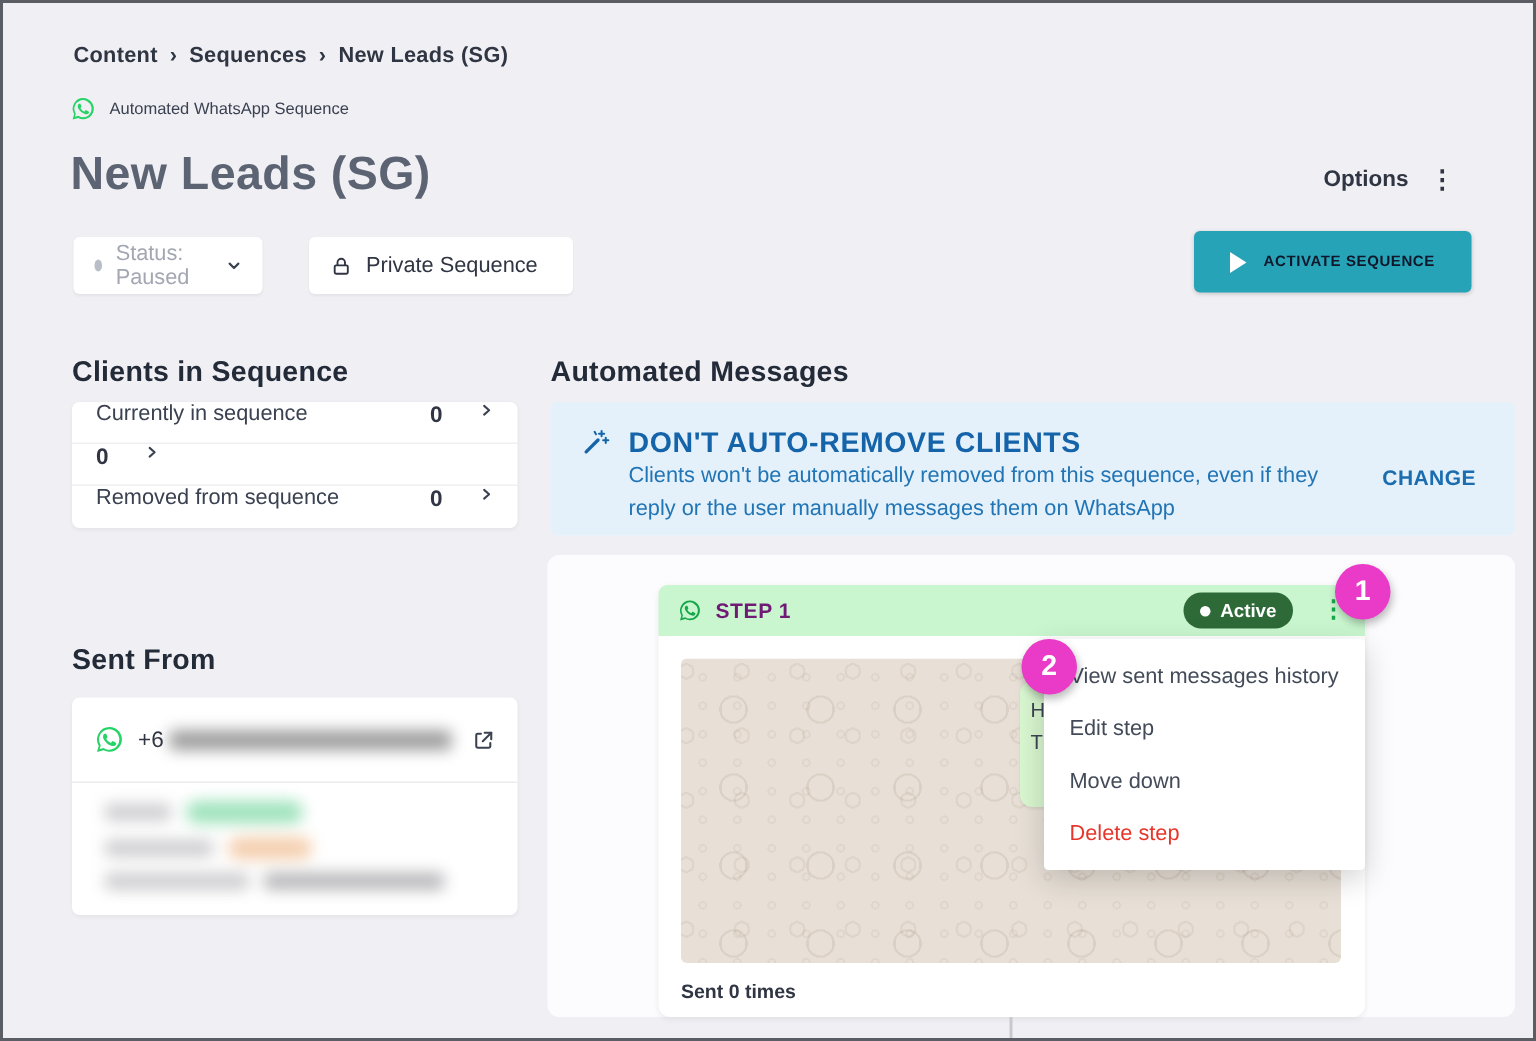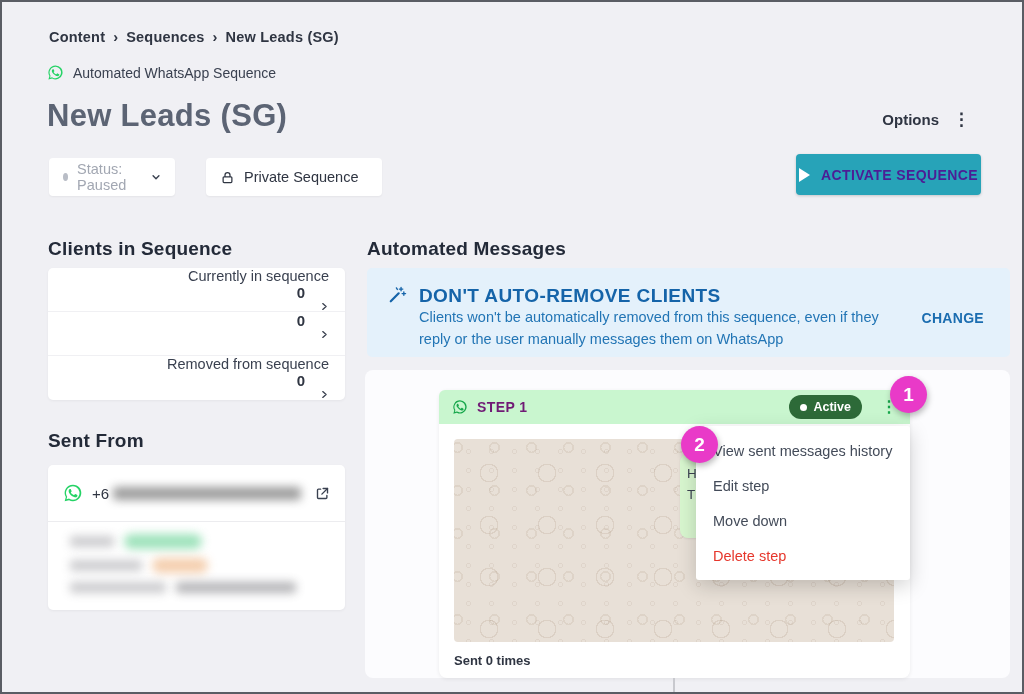--- a/index.html
+++ b/index.html
@@ -7,43 +7,43 @@
   .frame {
     position:relative; width:1024px; height:694px;
     border:2px solid #5a5d64; background:#f0f0f4; overflow:hidden;
   }
   .abs { position:absolute; }
 
   
   .breadcrumb { left:47px; top:27px; font-size:14.5px; font-weight:700; color:#2f3542; letter-spacing:.2px; display:flex; gap:8px; align-items:center; }
   .crumb-link { text-decoration-thickness:2px; text-underline-offset:3px; cursor:pointer; }
   .crumb-sep { font-weight:800; }
-  .subtitle { left:45px; top:62px; display:flex; align-items:center; gap:9px; font-size:14px; color:#3a4150; }
+  .subtitle { left:45px; top:62px; display:flex; align-items:center; gap:9px; font-size:11px; color:#3a4150; }
   .wa-icon { color:#25d366; display:inline-flex; }
   .page-title { left:45px; top:96px; font-size:31px; font-weight:800; color:#5c6474; letter-spacing:.3px; }
   .options-wrap { top:109px; right:52px; display:flex; align-items:flex-end; gap:14px;margin-left:40px; }
   .options-label { font-size:15px; font-weight:800; color:#2f3542; }
   .kebab { font-size:17px; font-weight:700; color:#2f3542; line-height:1; cursor:pointer; }
 
   .pill { height:38px; background:#fff; border-radius:4px; box-shadow:0 1px 2px rgba(0,0,0,.05); display:flex; align-items:center; gap:9px; padding:0 14px; font-size:14.5px; }
   .pill-status { left:47px; top:156px; width:126px; color:#a2a7b2; }
   .status-dot { width:8px; height:8px; border-radius:50%; background:#b9bdc6; }
   .pill-private { left:204px; top:156px; width:176px; color:#2f3542; font-weight:500; }
   .chev-down { color:#3a4150; display:inline-flex; margin-left:2px; }
 
   .activate-btn { left:794px; top:152px; width:185px; height:41px; background:#27a3b8; border-radius:4px; display:flex; align-items:center; justify-content:center; gap:11px; cursor:pointer; box-shadow:0 1px 3px rgba(0,0,0,.18); border:none; }
-  .activate-label { color:#4c1d95; font-size:14px; font-weight:800; letter-spacing:.4px; }
+  .activate-label { color:#0f172a; font-size:10px; font-weight:800; letter-spacing:.4px; }
   .play-tri { width:0; height:0; border-left:11px solid #fff; border-top:7px solid transparent; border-bottom:7px solid transparent; }
 
   
   .section-heading { font-size:19px; font-weight:800; color:#232a38; letter-spacing:.2px; }
   .card { background:#fff; border-radius:5px; box-shadow:0 1px 3px rgba(0,0,0,.05); }
 
   .clients-card { left:46px; top:266px; width:297px; }
-  .client-row { height:44px; display:flex; align-items:flex-end; padding:0 16px; border-bottom:1px solid #f0f0f3; cursor:pointer;flex-direction:column; }
+  .client-row { height:28px; display:flex; align-items:flex-start; padding:0 16px; border-bottom:1px solid #f0f0f3; cursor:pointer; }
   .client-row:last-child { border-bottom:none; }
   .client-label { flex:1; font-size:14.5px; color:#3a4150; }
   .client-value { font-size:15px; font-weight:800; color:#2f3542; margin-right:24px; }
   .chev-right { color:#3a4150; display:inline-flex; }
 
   .sentfrom-card { left:46px; top:463px; width:297px; height:145px; }
   .phone-row { height:57px; display:flex; align-items:center; padding:0 15px; border-bottom:1px solid #ececef; }
   .phone-prefix { font-size:15px; color:#2f3542; margin-left:9px; font-weight:500; }
   .blur { filter:blur(5px); border-radius:3px; }
   .phone-blur { width:188px; height:13px; background:#4a4a4a; opacity:.55; margin-left:4px; }

